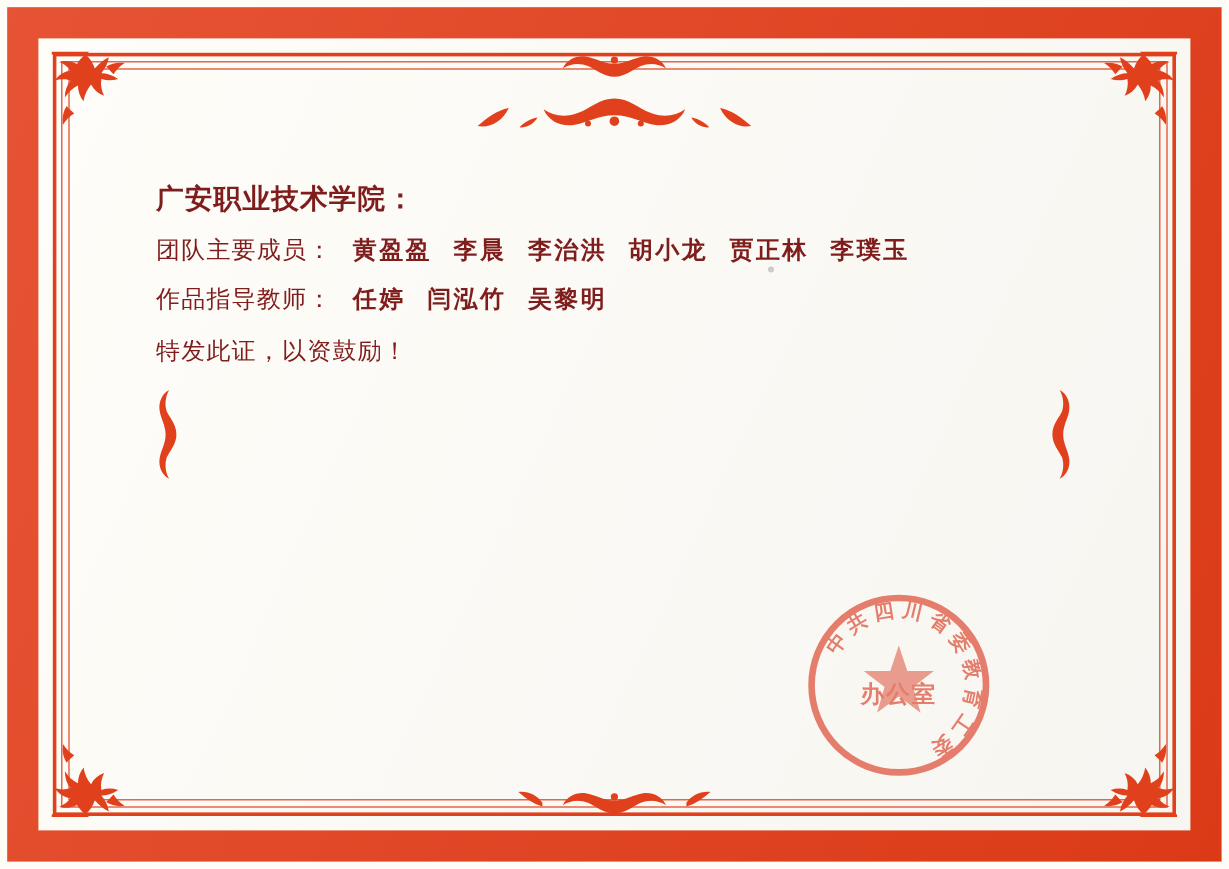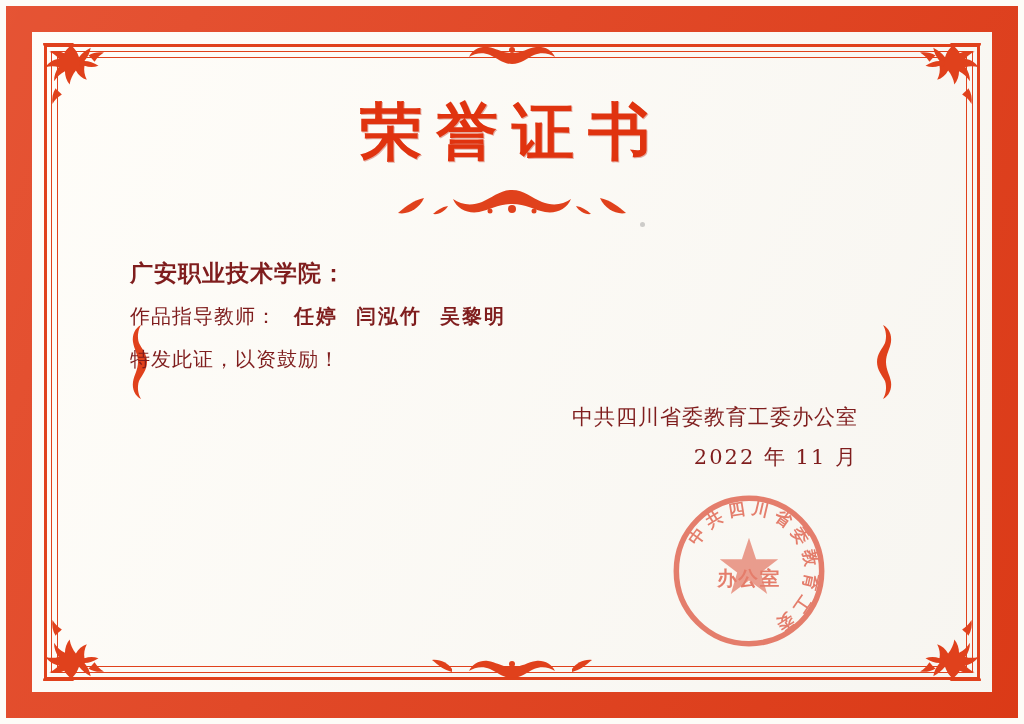--- a/index.html
+++ b/index.html
@@ -257,53 +257,53 @@
     </svg>
   </div>
   <div class="edge-orn edge-right">
     <svg width="200" height="22" viewBox="0 0 200 22" fill="currentColor" aria-hidden="true">
       <path d="M100 18c-8 0-13-5-19-8-6-2-13-1-18 2 3-6 10-9 17-8 7 1 12 5 20 5s13-4 20-5c7-1 14 2 17 8-5-3-12-4-18-2-6 3-11 8-19 8z"></path>
     </svg>
   </div>
 
   <div class="content">
 
-    <div class="title">荣誉证书</div>
 
     <div class="title-flourish">
       <svg viewBox="0 0 300 34" fill="currentColor" aria-hidden="true">
         <path d="M150 6c-12 0-20 8-30 12-10 4-21 3-29-3 4 10 15 15 26 13 11-2 19-8 33-8s22 6 33 8c11 2 22-3 26-13-8 6-19 7-29 3-10-4-18-12-30-12z"></path>
         <circle cx="150" cy="25" r="4"></circle>
         <circle cx="128" cy="27" r="2.5"></circle>
         <circle cx="172" cy="27" r="2.5"></circle>
         <path d="M62 14c-10 2-18 8-26 15 10 2 21-4 26-15z"></path>
         <path d="M238 14c10 2 18 8 26 15-10 2-21-4-26-15z"></path>
         <path d="M86 22c-6 1-11 4-15 8 6 1 12-3 15-8z"></path>
         <path d="M214 22c6 1 11 4 15 8-6 1-12-3-15-8z"></path>
       </svg>
     </div>
 
     <div class="body">
 
       <div class="recipient">广安职业技术学院：</div>
 
 
+      <div class="members-row">
+        <span class="label">团队主要成员：</span><span class="names">
+          <span>黄盈盈</span><span>李晨</span><span>李治洪</span><span>胡小龙</span><span>贾正林</span><span>李璞玉</span>
+        </span>
+      </div>
 
       <div class="members-row">
         <span class="label">作品指导教师：</span><span class="names">
           <span>任婷</span><span>闫泓竹</span><span>吴黎明</span>
         </span>
       </div>
 
       <div class="closing">特发此证，以资鼓励！</div>
 
-      <div class="issuer">
-        <div>中共四川省委教育工委办公室</div>
-        <div class="date">2022 年 11 月</div>
-      </div>
 
     </div>
   </div>
 
   <div class="seal">
     <svg viewBox="0 0 200 200" aria-hidden="true">
       <defs>
         <path id="sealring" d="M100,100 m-72,0 a72,72 0 1,1 144,0 a72,72 0 1,1 -144,0"></path>
       </defs>
       <circle cx="100" cy="100" r="92" fill="none" stroke="currentColor" stroke-width="7"></circle>

